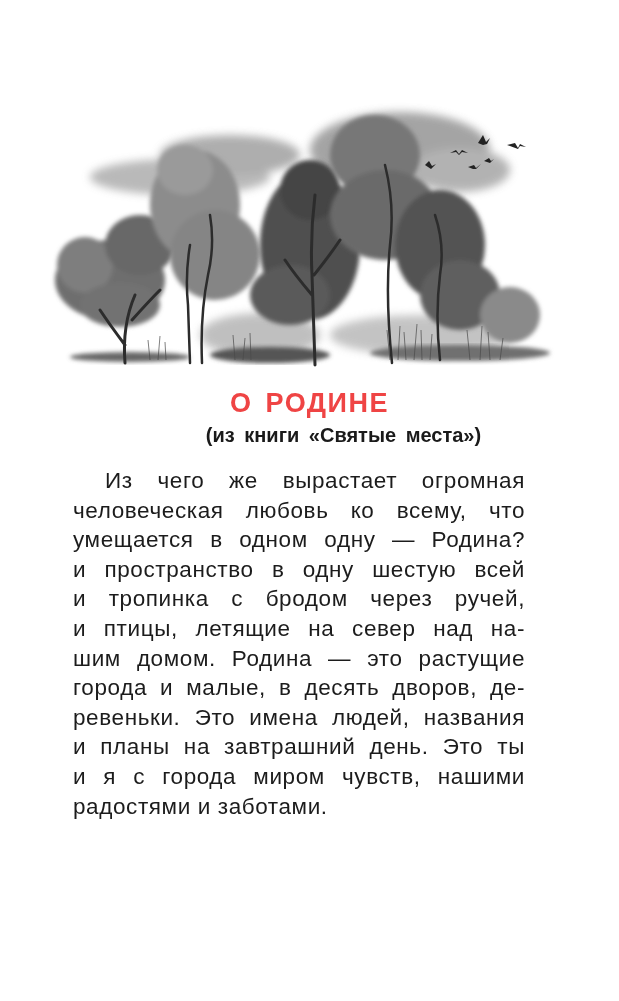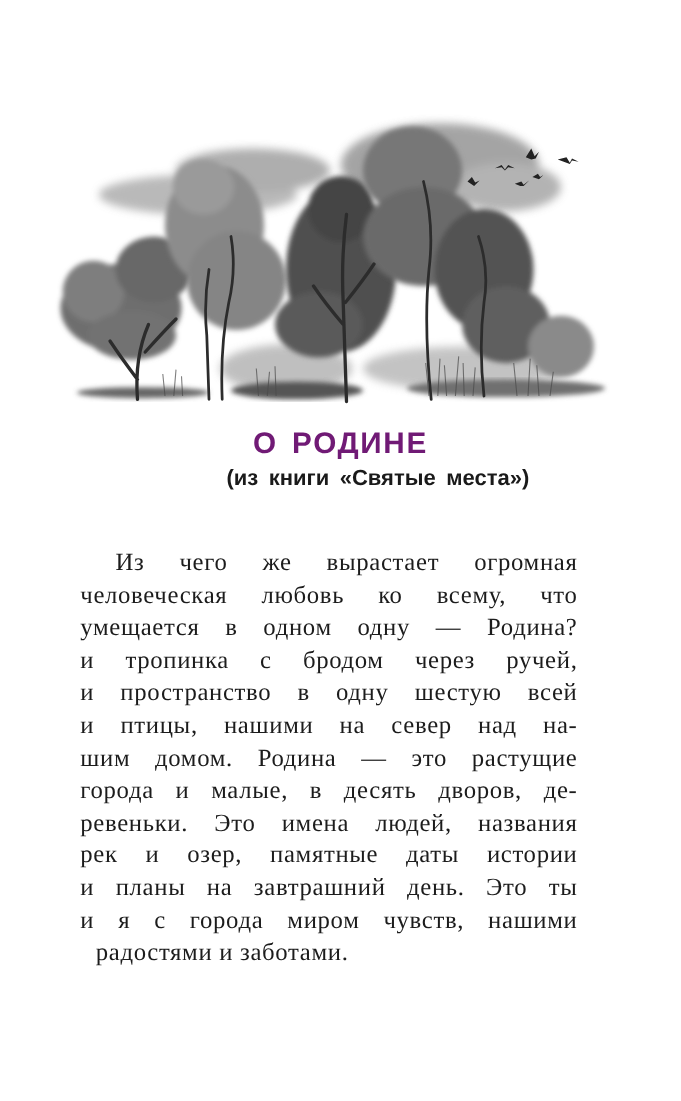--- a/index.html
+++ b/index.html
@@ -6,37 +6,37 @@
     body {
       width: 619px; height: 1001px; background: #ffffff; position: relative; overflow: hidden;
       font-family: "Liberation Sans", sans-serif; color: #1a1a1a;
     }
     .illustration {
       position: absolute; left: 40px; top: 95px; width: 540px; height: 285px;
     }
     .illustration svg { width: 100%; height: 100%; display: block; }
     .title {
       position: absolute; left: 0; width: 619px; top: 388px; text-align: center;
-      font-weight: bold; font-size: 27px; letter-spacing: 1.5px; color: #701a75;
+      font-weight: bold; font-size: 27px; letter-spacing: 1.5px; color: #ef4444;
       word-spacing: 4px;
     }
     .subtitle {
       position: absolute; left: 0; width: 619px; top: 424px; text-align: center;
       font-weight: bold; font-size: 20px; color: #1a1a1a; word-spacing: 4px; padding-left: 34px;
     }
     .body-text {
-      position: absolute; left: 73px; top: 496px; width: 452px; font-family: Liberation Serif, serif;
+      position: absolute; left: 73px; top: 466px; width: 452px;
     }
     .line {
       display: block; font-size: 22.5px; line-height: 29.6px; height: 29.6px;
       text-align: justify; text-align-last: justify; white-space: nowrap;
       letter-spacing: 0.6px; color: #1c1c1c;
     }
     .line.indent { padding-left: 32px; }
-    .line.last { text-align-last: left; margin-left: 14px; }
+    .line.last { text-align-last: left; }
   </style>
 </head>
 <body>
 
 <div class="illustration">
   <svg viewBox="0 0 540 285">
     <defs>
       <filter id="blur2">
           <feGaussianBlur stdDeviation="2.2"></feGaussianBlur>
         </filter>
@@ -113,23 +113,22 @@
   </svg>
 </div>
 
 <div class="title">О РОДИНЕ</div>
 <div class="subtitle">(из книги «Святые места»)</div>
 
 <div class="body-text">
   <div class="line indent">Из чего же вырастает огромная</div>
   <div class="line">человеческая любовь ко всему, что</div>
   <div class="line">умещается в одном одну — Родина?</div>
+  <div class="line">и пространство в одну шестую всей</div>
   <div class="line">и тропинка с бродом через ручей,</div>
-  <div class="line">и пространство в одну шестую всей</div>
-  <div class="line">и птицы, нашими на север над на-</div>
+  <div class="line">и птицы, летящие на север над на-</div>
   <div class="line">шим домом. Родина — это растущие</div>
   <div class="line">города и малые, в десять дворов, де-</div>
   <div class="line">ревеньки. Это имена людей, названия</div>
-  <div class="line">рек и озер, памятные даты истории</div>
   <div class="line">и планы на завтрашний день. Это ты</div>
   <div class="line">и я с города миром чувств, нашими</div>
   <div class="line last">радостями и заботами.</div>
 </div>
 
 </body></html>

